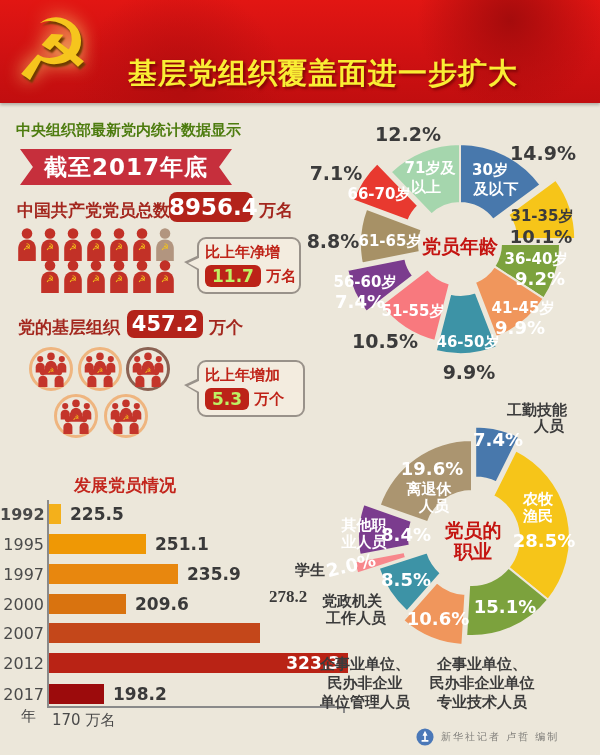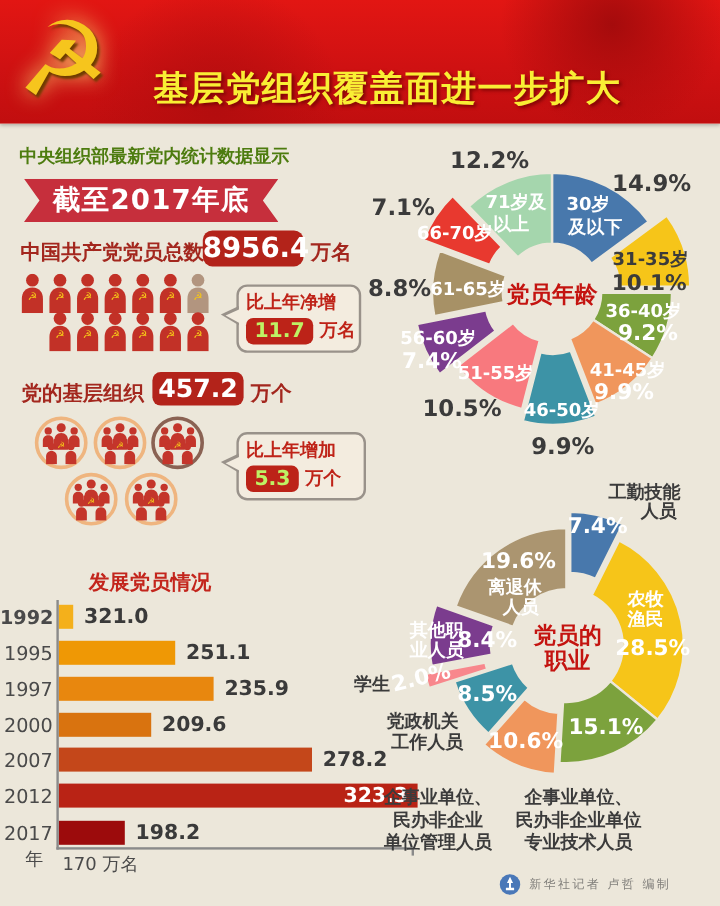--- a/index.html
+++ b/index.html
@@ -209,33 +209,33 @@
     <div class="bubble-line2">
       <span class="bubble-badge">5.3</span>
       <span>万个</span>
     </div>
   </div>
 
   <div id="bar-title">发展党员情况</div>
   <div id="bar-rows">
       <div class="bar-year" style="top: 505px; font-weight: bold;">1992</div>
       <div class="bar-rect" style="left: 49px; top: 504px; width: 12px; height: 20px; background: rgb(244, 176, 27);"></div>
-      <div class="bar-value" style="top: 504px; left: 70px;">321.0</div>
+      <div class="bar-value" style="top: 504px; left: 70px;">225.5</div>
       <div class="bar-year" style="top: 535px;">1995</div>
       <div class="bar-rect" style="left: 49px; top: 534px; width: 97px; height: 20px; background: rgb(239, 152, 5);"></div>
       <div class="bar-value" style="top: 534px; left: 155px;">251.1</div>
       <div class="bar-year" style="top: 565px;">1997</div>
       <div class="bar-rect" style="left: 49px; top: 564px; width: 129px; height: 20px; background: rgb(232, 135, 14);"></div>
       <div class="bar-value" style="top: 564px; left: 187px;">235.9</div>
       <div class="bar-year" style="top: 595px;">2000</div>
       <div class="bar-rect" style="left: 49px; top: 594px; width: 77px; height: 20px; background: rgb(217, 115, 15);"></div>
       <div class="bar-value" style="top: 594px; left: 135px;">209.6</div>
       <div class="bar-year" style="top: 624px;">2007</div>
       <div class="bar-rect" style="left: 49px; top: 623px; width: 211px; height: 20px; background: rgb(196, 71, 26);"></div>
-      <div class="bar-value" style="top: 623px; left: 269px;">278.2</div>
+      <div class="bar-value" style="top: 587px; left: 269px; font-family: Liberation Serif, serif;">278.2</div>
       <div class="bar-year" style="top: 654px;">2012</div>
       <div class="bar-rect" style="left: 49px; top: 653px; width: 299px; height: 20px; background: rgb(185, 35, 21);"></div>
       <div class="bar-value inside" style="top: 653px; left: 278px; width: 62px;">323.3</div>
       <div class="bar-year" style="top: 685px;">2017</div>
       <div class="bar-rect" style="left: 49px; top: 684px; width: 55px; height: 20px; background: rgb(156, 11, 12);"></div>
       <div class="bar-value" style="top: 684px; left: 113px;">198.2</div>
     </div>
   <div id="axis-v"></div>
   <div id="axis-h"></div>
   <div id="axis-tick"></div>

